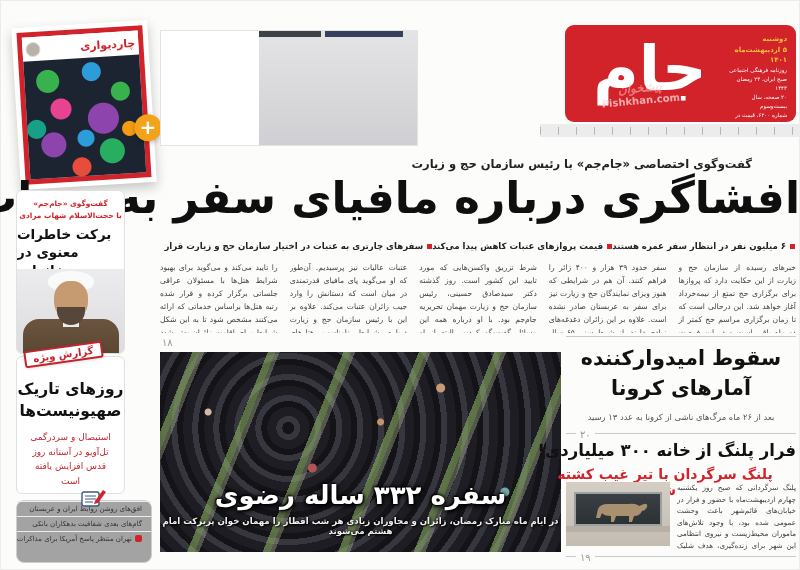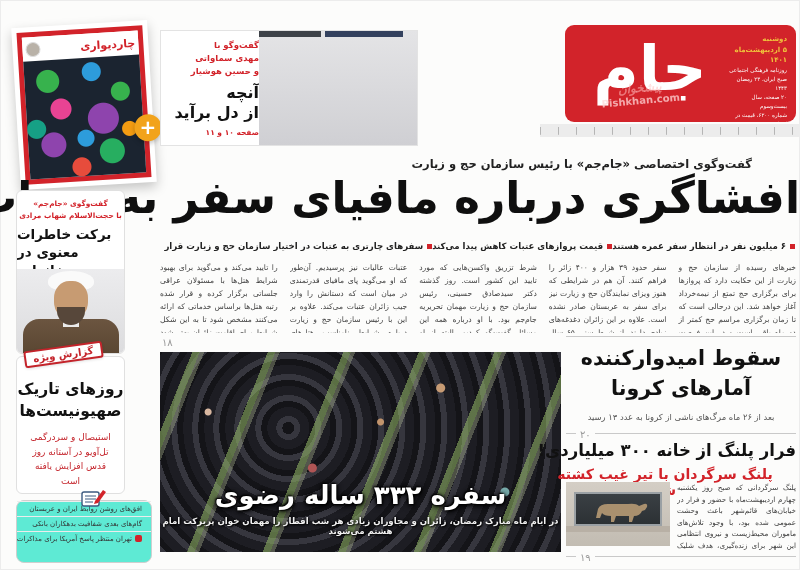--- a/index.html
+++ b/index.html
@@ -118,21 +118,21 @@
            font-weight:bold; padding:1px 7px; border-radius:3px; z-index:3;
            box-shadow:0 1px 3px rgba(0,0,0,.12); }
   .special-title { color:#121212; font-size:15.5px; font-weight:bold; text-align:center;
                    line-height:1.4; margin-top:22px; letter-spacing:-.5px; }
   .special-sub { color:#c4242b; font-size:9px; font-weight:normal; text-align:center;
                  line-height:1.6; margin-top:8px; padding:0 8px; }
   .special-page { color:#c4242b; font-size:7px; font-weight:bold; text-align:left;
                   padding:5px 0 0 24px; }
 
   .notes-box { position:absolute; left:16px; top:500px; width:136px; height:63px;
-               background:#5eead4; border:1px solid #cfcfcf; border-radius:8px; }
+               background:#a3a3a3; border:1px solid #cfcfcf; border-radius:8px; }
   .notes-icon { position:absolute; top:-13px; right:44px; }
   .note-item { height:15px; line-height:15px; font-size:7px; color:#333;
                text-align:right; padding:0 9px; white-space:nowrap; overflow:hidden;
                border-top:1px solid #ececec; }
   .note-item:first-of-type { border-top:none; margin-top:3px; }
   .note-logo { display:inline-block; width:7px; height:7px; background:#d2232a;
                border-radius:2px; margin-left:3px; vertical-align:-1px; }
 
   
   .main-photo { position:absolute; left:160px; top:352px; width:401px; height:200px;
@@ -205,32 +205,20 @@
       <div class="mag-head">
         <span class="mag-title">چاردیواری</span>
         <span class="mag-portrait"></span>
       </div>
       <div class="mag-art"></div>
     </div>
     <div class="plus-badge">+</div>
   </div>
 
   <div class="feature-card">
-    <div class="feature-text">
-      <div class="feature-kicker">
-        <div>گفت‌وگو با</div>
-        <div>مهدی سماواتی</div>
-        <div>و حسین هوشیار</div>
-      </div>
-      <div class="feature-title">
-        <div>آنچه</div>
-        <div>از دل برآید</div>
-      </div>
-      <div class="feature-page">صفحه ۱۰ و ۱۱</div>
-    </div>
     <div class="men-photo">
       <div class="man man2">
           <div class="body"></div>
         </div>
       <div class="man man1">
           <div class="body"></div>
         </div>
     </div>
   </div>
 

